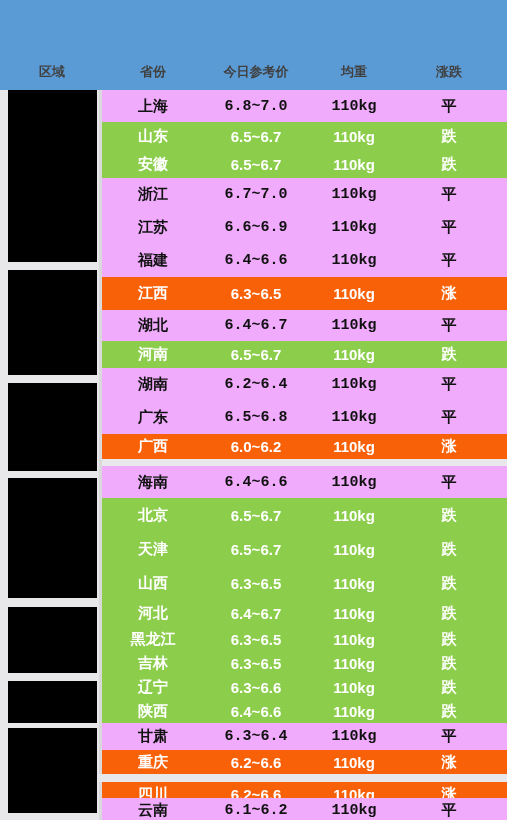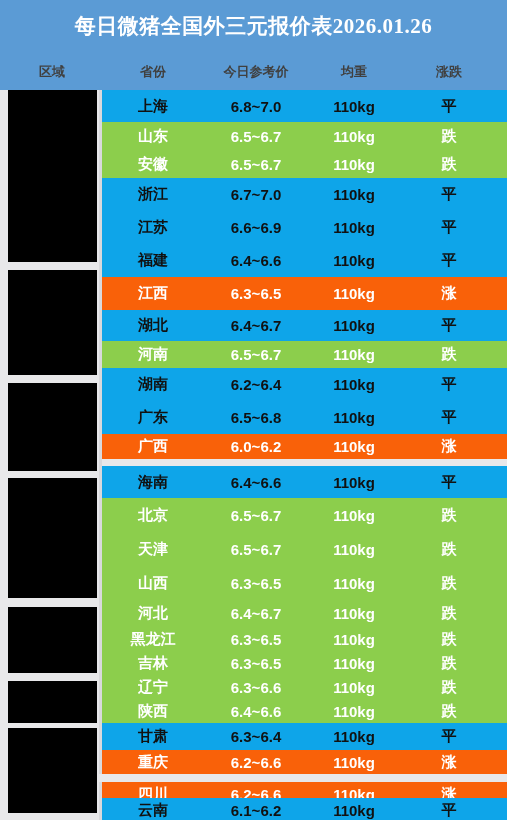--- a/index.html
+++ b/index.html
@@ -93,22 +93,23 @@
     transform: translateX(-50%);
     white-space: nowrap;
     font-weight: bold;
   }
   .c-prov  { left: 54px;  font-size: 15px; }
   .c-price { left: 157px; font-size: 15px; }
   .c-wt    { left: 255px; font-size: 15px; }
   .c-chg   { left: 350px; font-size: 15px; }
 
   .row.flat {
-    background: #0ea5e9;
+    background: #f0abfc;
     color: #111111;
+    font-family: Liberation Mono, monospace;
   }
   .row.down {
     background: #8cce4c;
     color: #ffffff;
     padding-left: 44px;
   }
   .row.up {
     background: #f96109;
     color: #ffffff;
   }
@@ -118,21 +119,20 @@
     width: 3px;
     background: #d9d9dc;
   }
 </style>
 </head>
 <body>
 
 <div id="app">
 
   <div class="hdr-band">
-    <div class="hdr-title">每日微猪全国外三元报价表2026.01.26</div>
     <div class="hdr-cols">
       <span class="hc0">区域</span>
       <span class="hc1">省份</span>
       <span class="hc2">今日参考价</span>
       <span class="hc3">均重</span>
       <span class="hc4">涨跌</span>
     </div>
   </div>
 
   <div class="region-col" id="region-col">

